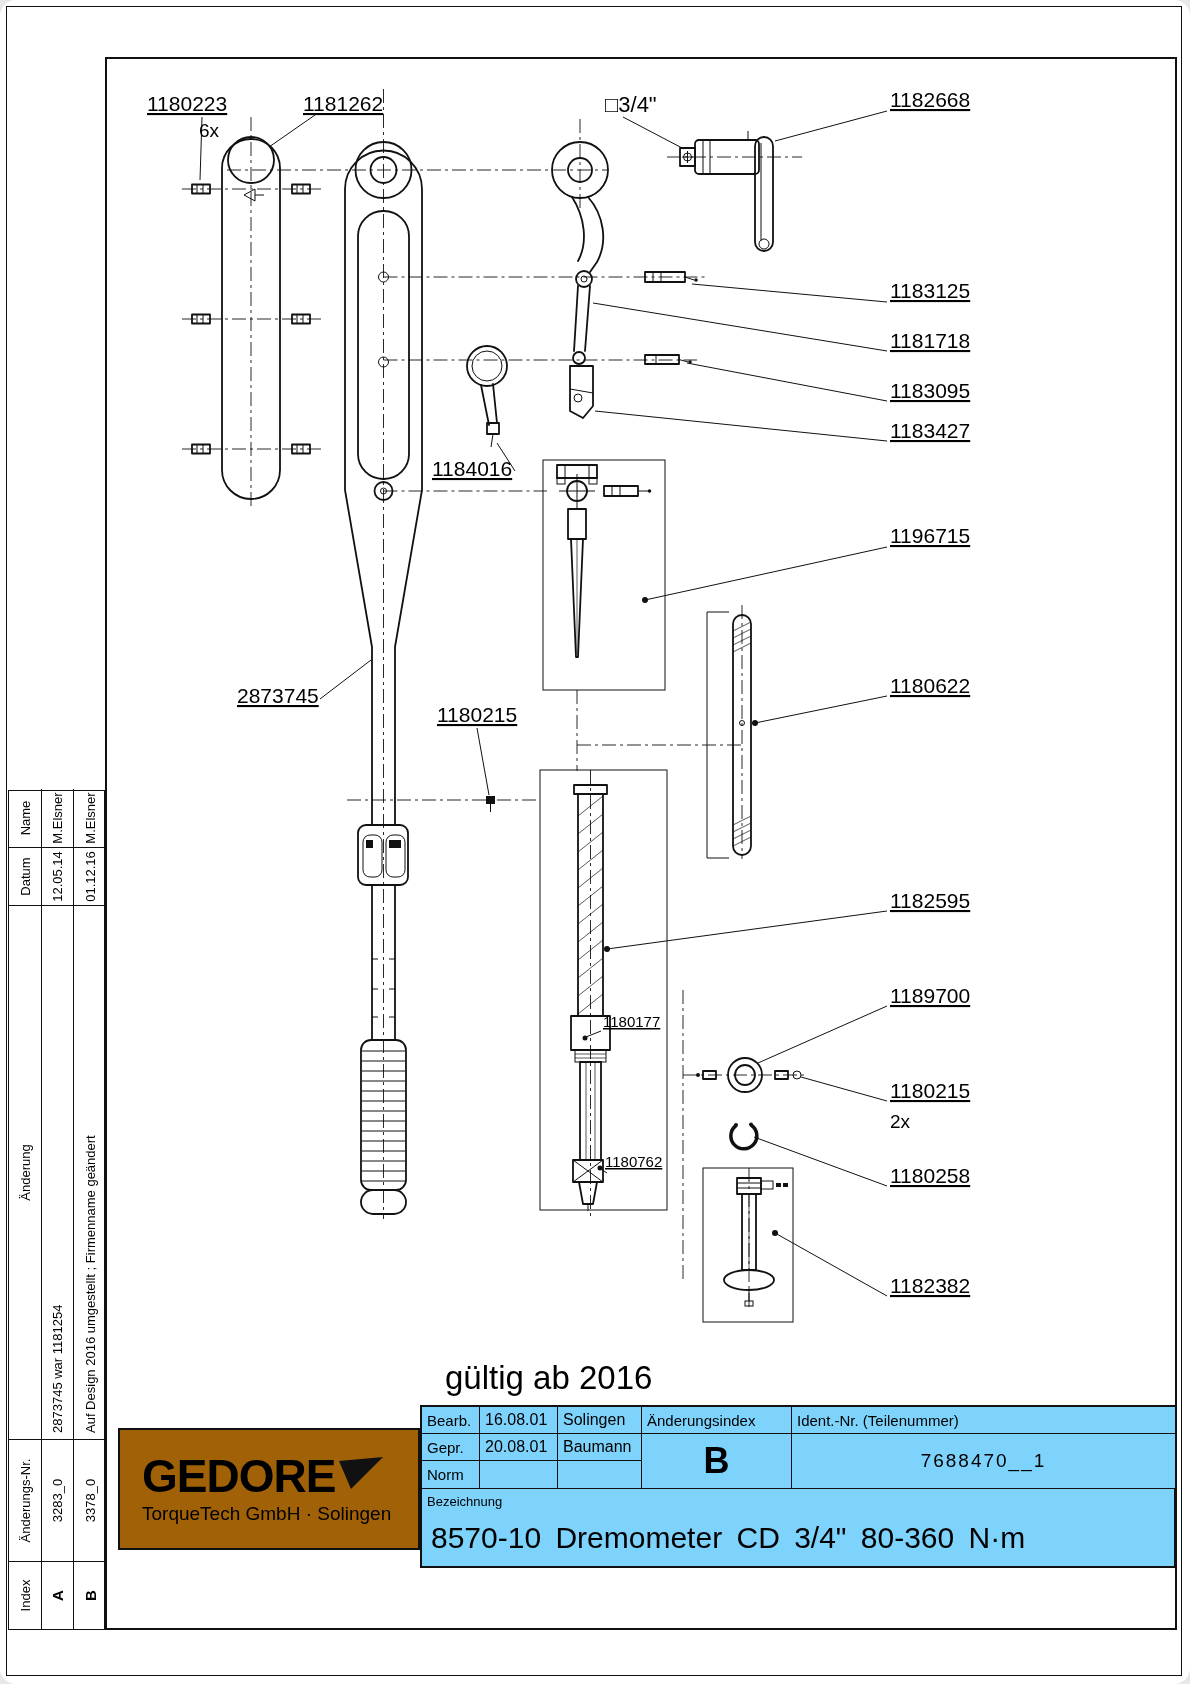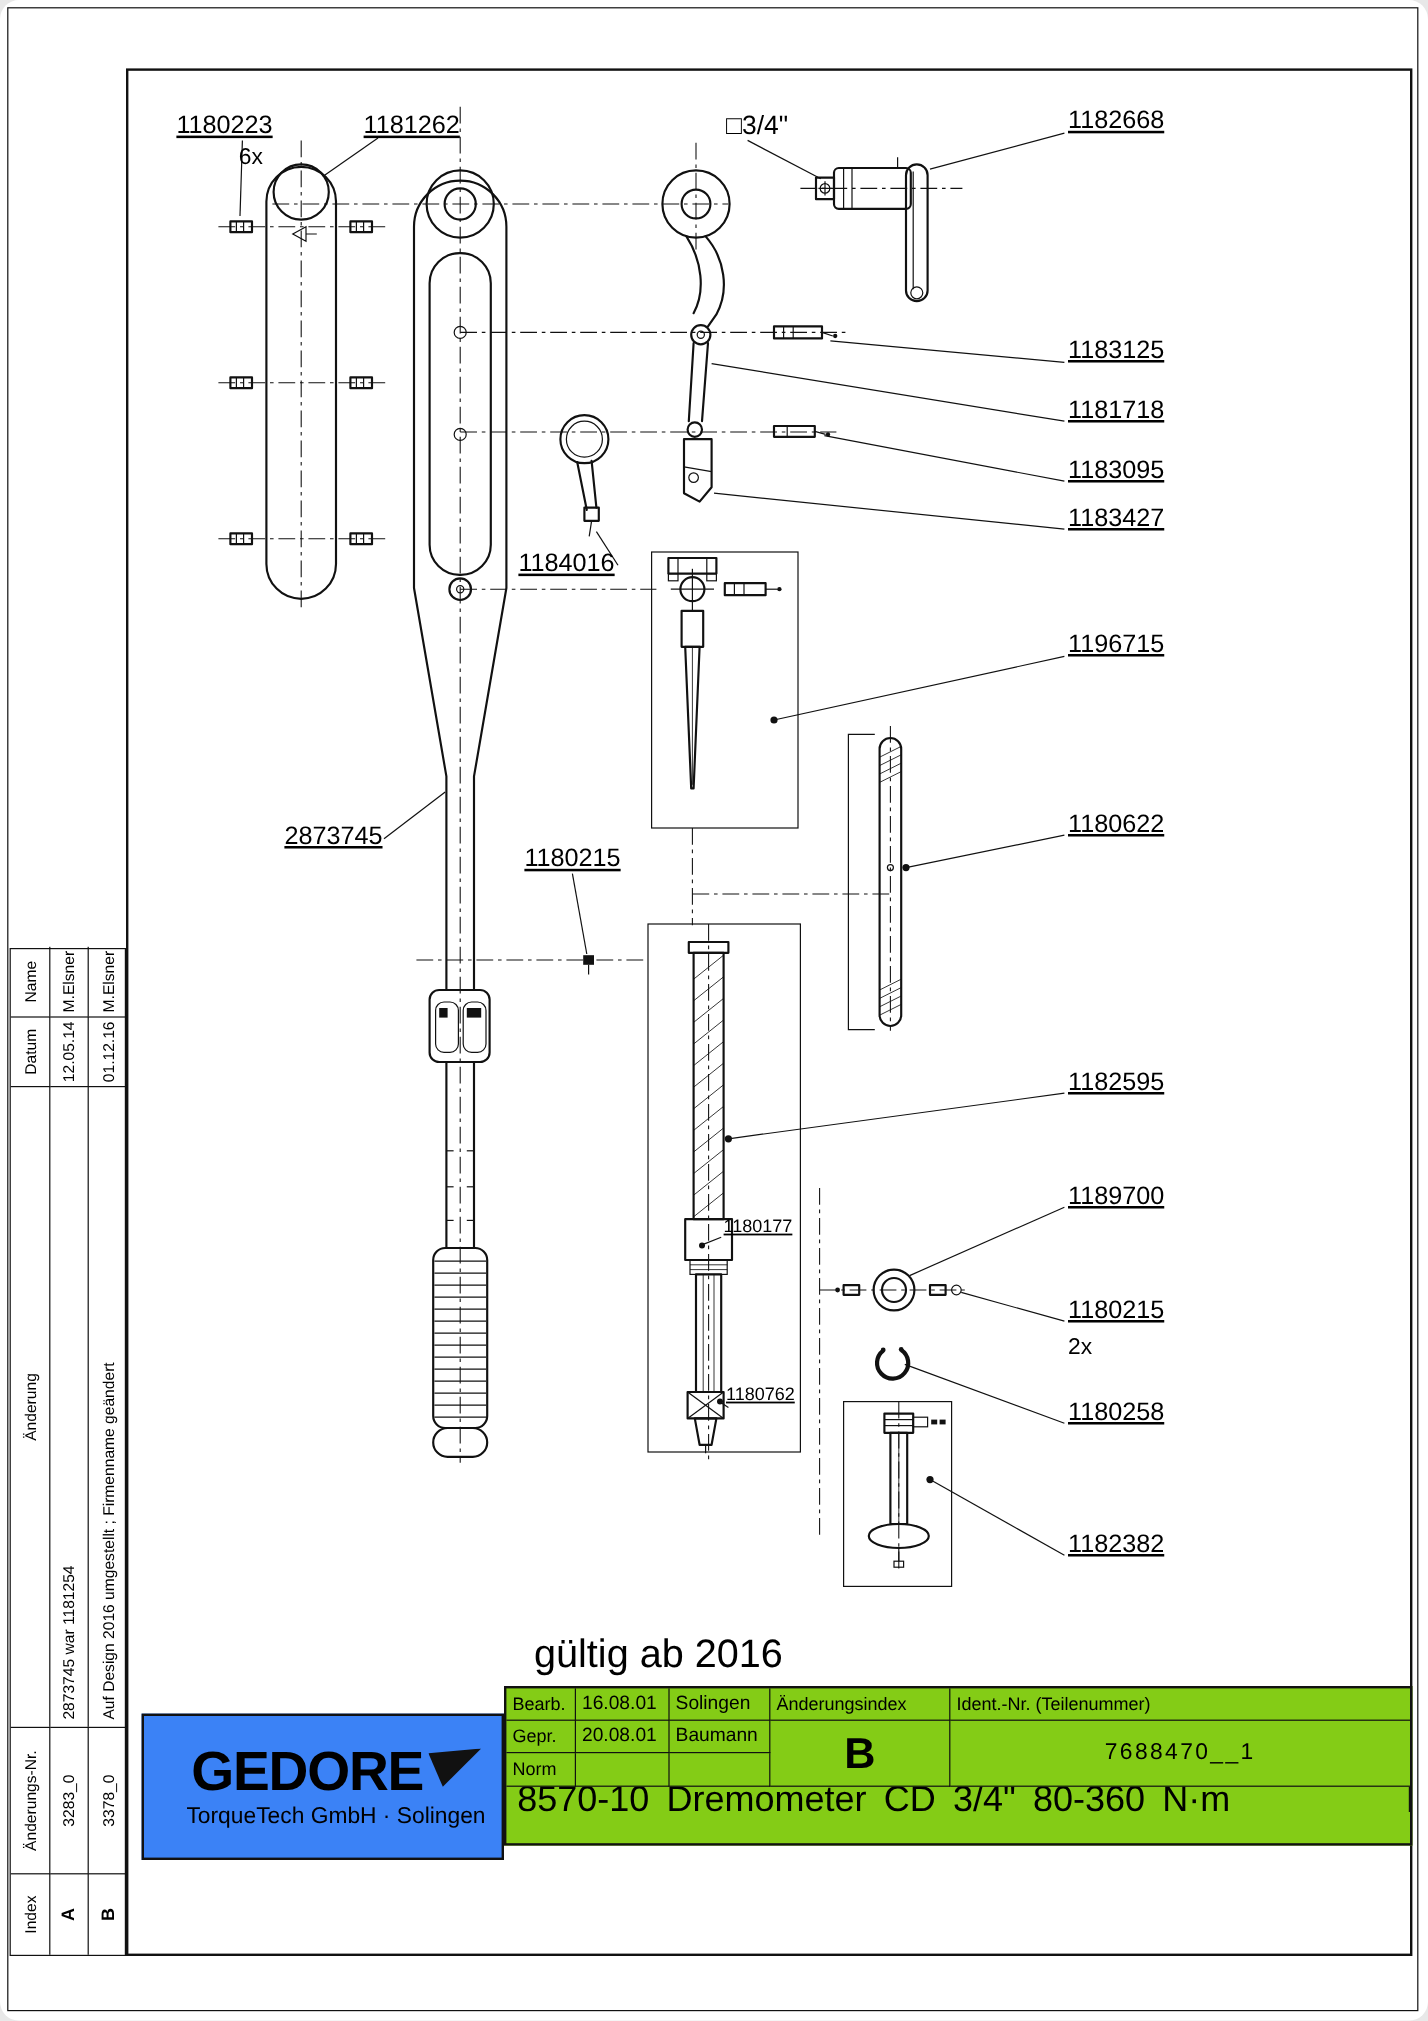--- a/index.html
+++ b/index.html
@@ -38,27 +38,27 @@
     font-size:13px; display:flex; align-items:center; justify-content:center;
     overflow:hidden; white-space:nowrap; }
   .rev-cell.last-col { border-right:none; }
   .rev-cell.last-row { border-bottom:none; }
   .rev-cell.chg { justify-content:flex-start; padding-left:6px; }
   .rev-cell.idx { font-size:15px; font-weight:bold; }
 
   
   .logo-box { position:absolute; left:118px; top:1428px; width:302px; height:122px;
     border:2px solid #111; box-sizing:border-box; display:flex; flex-direction:column;
-    align-items:center; justify-content:center; background:#3b82f6;padding-left:22px; }
+    align-items:flex-start; justify-content:center; background:#a16207;padding-left:22px; }
   .brand-row { display:flex; align-items:center; gap:4px; }
   .brand { font-size:46px; font-weight:bold; letter-spacing:-1px; line-height:1; }
   .brand-sub { font-size:19px; font-weight:normal; margin-top:4px; }
 
-  .tblock { position:absolute; left:420px; top:1405px; width:757px; height:133px;
-    border:2px solid #111; box-sizing:border-box; background:#84cc16;
+  .tblock { position:absolute; left:420px; top:1405px; width:757px; height:163px;
+    border:2px solid #111; box-sizing:border-box; background:#7dd3fc;
     display:grid; grid-template-columns:58px 78px 84px 150px 1fr;
     grid-template-rows:27px 27px 28px 21px 1fr; }
   .tb { border-right:1px solid #111; border-bottom:1px solid #111;
     display:flex; align-items:center; padding:0 5px; font-size:15px;
     overflow:hidden; white-space:nowrap; box-sizing:border-box; }
   .tb.val { font-weight:normal; font-size:16px; }
   .tb.nor { border-right:none; }
   .tb.center { justify-content:center; }
   .tb.span2 { grid-row:span 2; }
   .tb.big-b { font-size:36px; font-weight:bold; }
@@ -423,16 +423,17 @@
     <div class="tb">Gepr.</div>
     <div class="tb val">20.08.01</div>
     <div class="tb val">Baumann</div>
     <div class="tb center span2 big-b">B</div>
     <div class="tb center span2 nor ident-val">7688470__1</div>
 
     <div class="tb">Norm</div>
     <div class="tb"></div>
     <div class="tb"></div>
 
+    <div class="tb bez-label">Bezeichnung</div>
 
     <div class="tb designation">8570-10 Dremometer CD 3/4" 80-360 N·m</div>
   </div>
 </div>
 
 </body></html>

